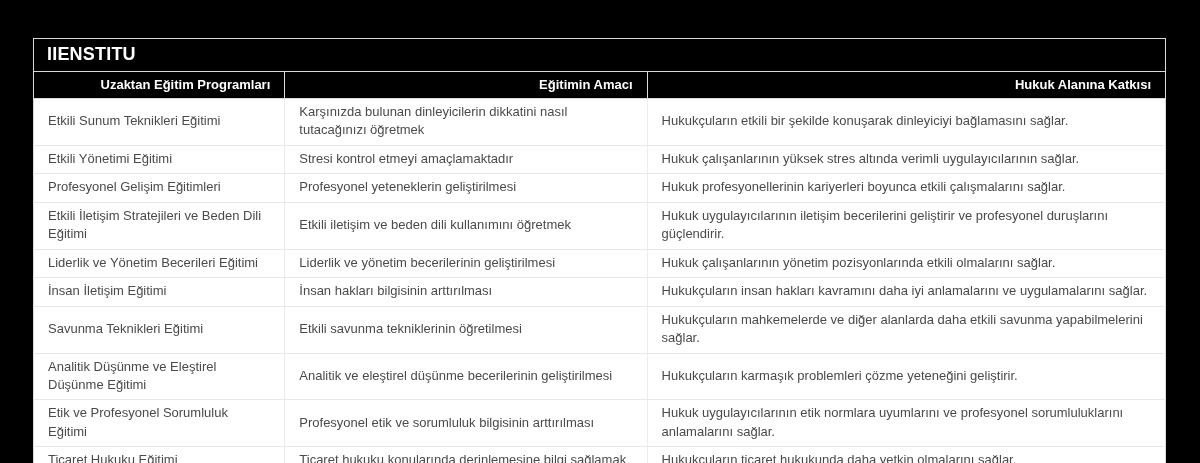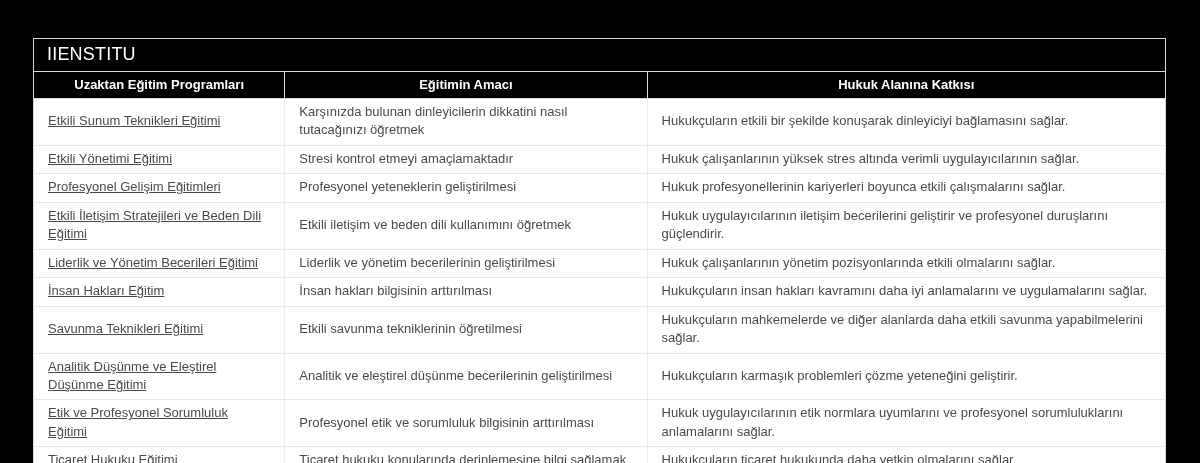--- a/index.html
+++ b/index.html
@@ -15,57 +15,57 @@
     position: absolute;
     left: 33px;
     top: 38px;
     width: 1133px;
   }
   .panel-title {
     background: #000000;
     color: #ffffff;
     border: 1px solid #d9d9d9;
     font-size: 18px;
-    font-weight: normal;
+    font-weight: bold;
     padding: 5px 13px 6px 13px;
     letter-spacing: 0.2px;
   }
   table.programs {
     width: 100%;
     border-collapse: collapse;
     margin-top: -1px;
     border: 1px solid #d9d9d9;
     table-layout: fixed;
   }
   col.c-program { width: 22.2%; }
   col.c-purpose { width: 32.0%; }
   col.c-contribution { width: 45.8%; }
   table.programs th {
     background: #000000;
     color: #ffffff;
     font-size: 13px;
     font-weight: bold;
-    text-align: center;
+    text-align: right;
     padding: 5px 14px 6px 14px;
     border: 1px solid #d9d9d9;
   }
   table.programs td {
     background: #ffffff;
     color: #4a4a4a;
     font-size: 13px;
     line-height: 1.42;
     text-align: left;
     vertical-align: middle;
     padding: 4px 14px 5px 14px;
     border-top: 1px solid #e8e8e8;
     border-bottom: 1px solid #e8e8e8;
     border-left: 1px solid #ececec;
     border-right: 1px solid #ececec;
   }
-  table.programs td:first-child { border-left: none; text-decoration: underline; }
+  table.programs td:first-child { border-left: none; }
   table.programs td:last-child { border-right: none; margin-left: 44px; }
 </style>
 </head>
 <body>
 
 <div class="panel">
   <div class="panel-title">IIENSTITU</div>
 
   <table class="programs">
     <colgroup>
@@ -100,21 +100,21 @@
           <td>Etkili İletişim Stratejileri ve Beden Dili Eğitimi</td>
           <td>Etkili iletişim ve beden dili kullanımını öğretmek</td>
           <td>Hukuk uygulayıcılarının iletişim becerilerini geliştirir ve profesyonel duruşlarını güçlendirir.</td>
         </tr>
         <tr>
           <td>Liderlik ve Yönetim Becerileri Eğitimi</td>
           <td>Liderlik ve yönetim becerilerinin geliştirilmesi</td>
           <td>Hukuk çalışanlarının yönetim pozisyonlarında etkili olmalarını sağlar.</td>
         </tr>
         <tr>
-          <td>İnsan Hakları Eğitim</td>
+          <td>İnsan İletişim Eğitimi</td>
           <td>İnsan hakları bilgisinin arttırılması</td>
           <td>Hukukçuların insan hakları kavramını daha iyi anlamalarını ve uygulamalarını sağlar.</td>
         </tr>
         <tr>
           <td>Savunma Teknikleri Eğitimi</td>
           <td>Etkili savunma tekniklerinin öğretilmesi</td>
           <td>Hukukçuların mahkemelerde ve diğer alanlarda daha etkili savunma yapabilmelerini sağlar.</td>
         </tr>
         <tr>
           <td>Analitik Düşünme ve Eleştirel Düşünme Eğitimi</td>

